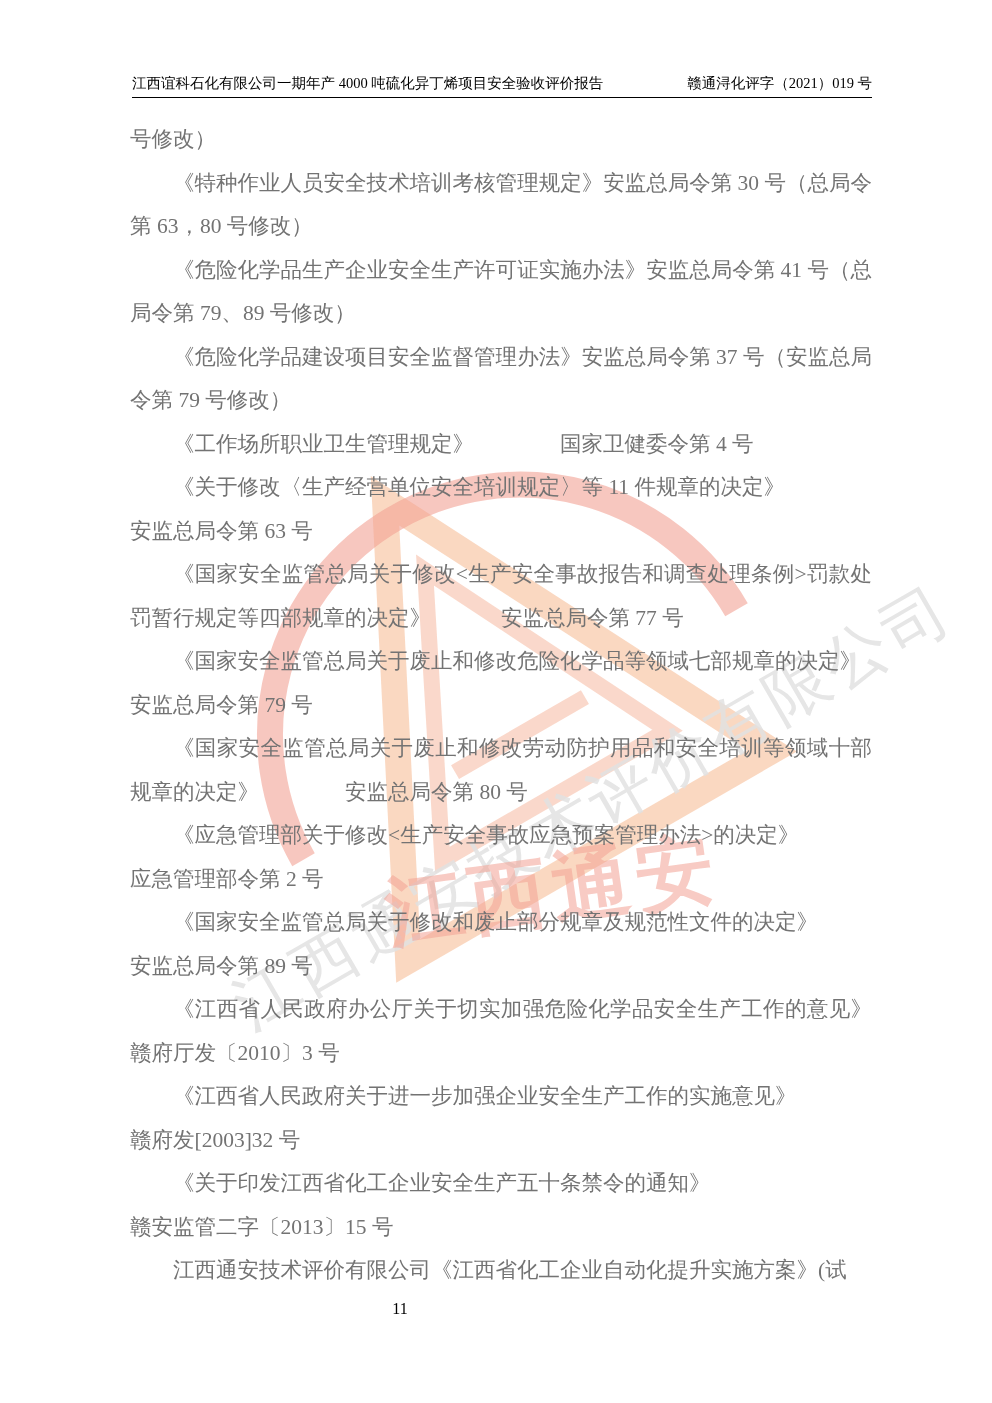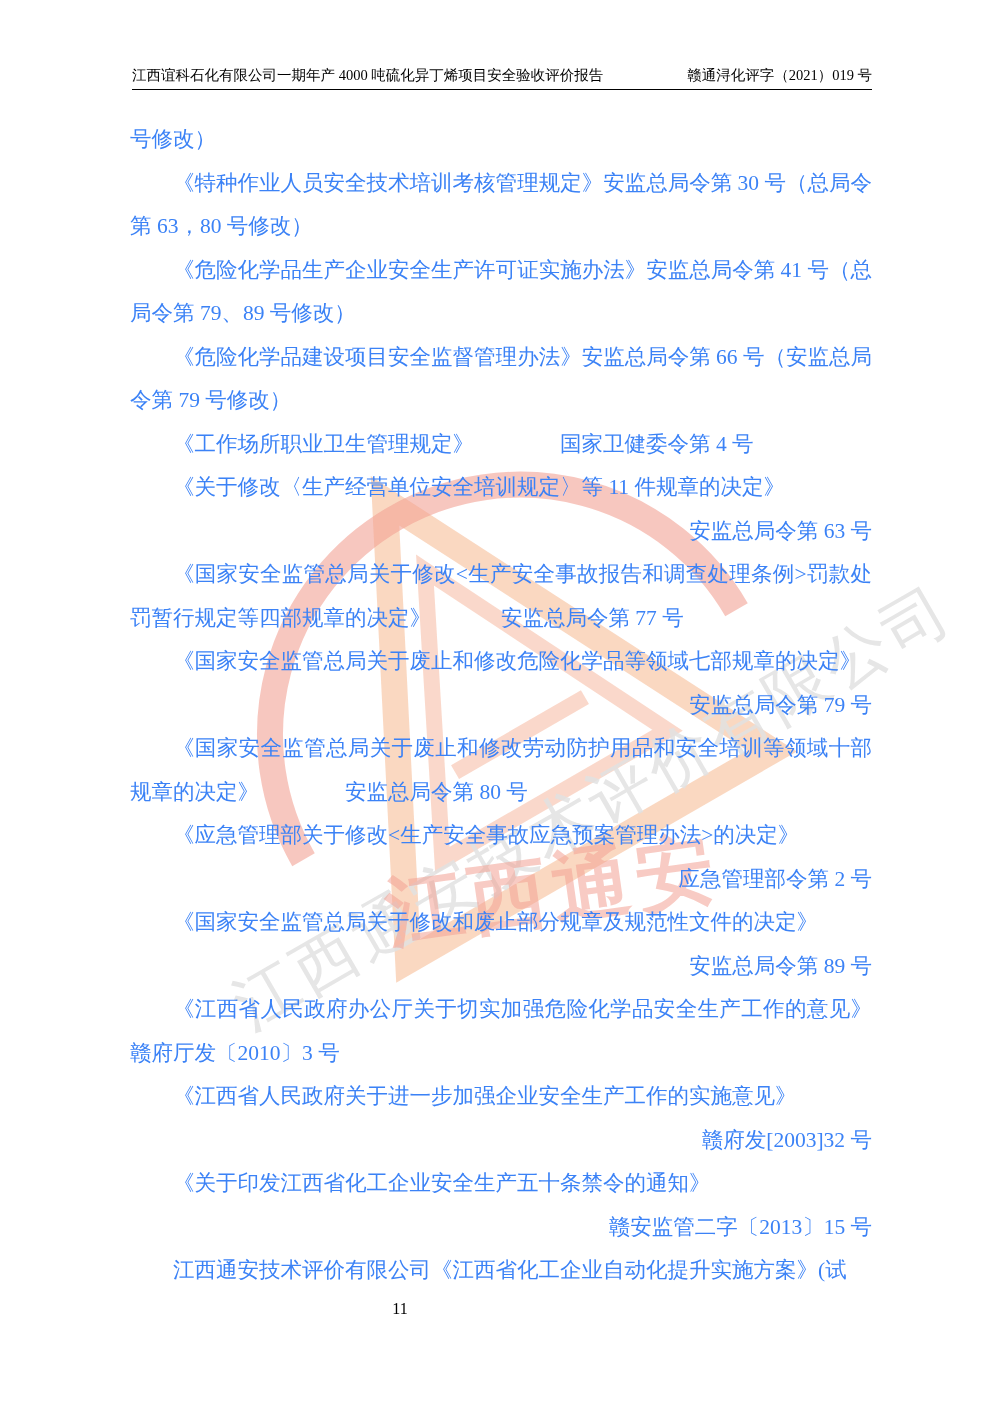--- a/index.html
+++ b/index.html
@@ -27,21 +27,21 @@
     width: 992px;
     height: 1403px;
     pointer-events: none;
     z-index: 0;
   }
 
   
   .header {
     position: absolute;
     left: 132px;
-    top: 66px;
+    top: 74px;
     width: 740px;
     z-index: 2;
   }
   .header-row {
     display: flex;
     justify-content: space-between;
     align-items: baseline;
     font-size: 14.5px;
     color: #000;
     letter-spacing: 0px;
@@ -60,34 +60,33 @@
 
   
   .content {
     position: absolute;
     left: 130px;
     top: 118px;
     width: 742px;
     z-index: 2;
     font-size: 21.5px;
     line-height: 43.5px;
-    color: #3b82f6;
+    color: #737373;
     font-family: Liberation Serif, serif;
   }
   .para {
     margin: 0;
     text-align: justify;
     text-justify: inter-ideograph;
     white-space: pre-wrap;
   }
   .indent {
     text-indent: 43px;
   }
   .right {
-    text-align: right;
   }
 
   
   .footer {
     position: absolute;
     left: 0;
     top: 1300px;
     width: 800px;
     text-align: center;
     font-size: 16px;
@@ -127,21 +126,21 @@
       <span class="header-left">江西谊科石化有限公司一期年产 4000 吨硫化异丁烯项目安全验收评价报告</span>
       <span class="header-right">赣通浔化评字（2021）019 号</span>
     </div>
     <div class="header-rule"></div>
   </div>
 
   <div class="content">
     <p class="para">号修改）</p>
     <p class="para indent">《特种作业人员安全技术培训考核管理规定》安监总局令第 30 号（总局令第 63，80 号修改）</p>
     <p class="para indent">《危险化学品生产企业安全生产许可证实施办法》安监总局令第 41 号（总局令第 79、89 号修改）</p>
-    <p class="para indent">《危险化学品建设项目安全监督管理办法》安监总局令第 66 号（安监总局令第 79 号修改）</p>
+    <p class="para indent">《危险化学品建设项目安全监督管理办法》安监总局令第 37 号（安监总局令第 79 号修改）</p>
     <p class="para indent">《工作场所职业卫生管理规定》                国家卫健委令第 4 号</p>
     <p class="para indent">《关于修改〈生产经营单位安全培训规定〉等 11 件规章的决定》</p>
     <p class="para right">安监总局令第 63 号</p>
     <p class="para indent">《国家安全监管总局关于修改&lt;生产安全事故报告和调查处理条例&gt;罚款处罚暂行规定等四部规章的决定》             安监总局令第 77 号</p>
     <p class="para indent">《国家安全监管总局关于废止和修改危险化学品等领域七部规章的决定》</p>
     <p class="para right">安监总局令第 79 号</p>
     <p class="para indent">《国家安全监管总局关于废止和修改劳动防护用品和安全培训等领域十部规章的决定》                安监总局令第 80 号</p>
     <p class="para indent">《应急管理部关于修改&lt;生产安全事故应急预案管理办法&gt;的决定》</p>
     <p class="para right">应急管理部令第 2 号</p>
     <p class="para indent">《国家安全监管总局关于修改和废止部分规章及规范性文件的决定》</p>

